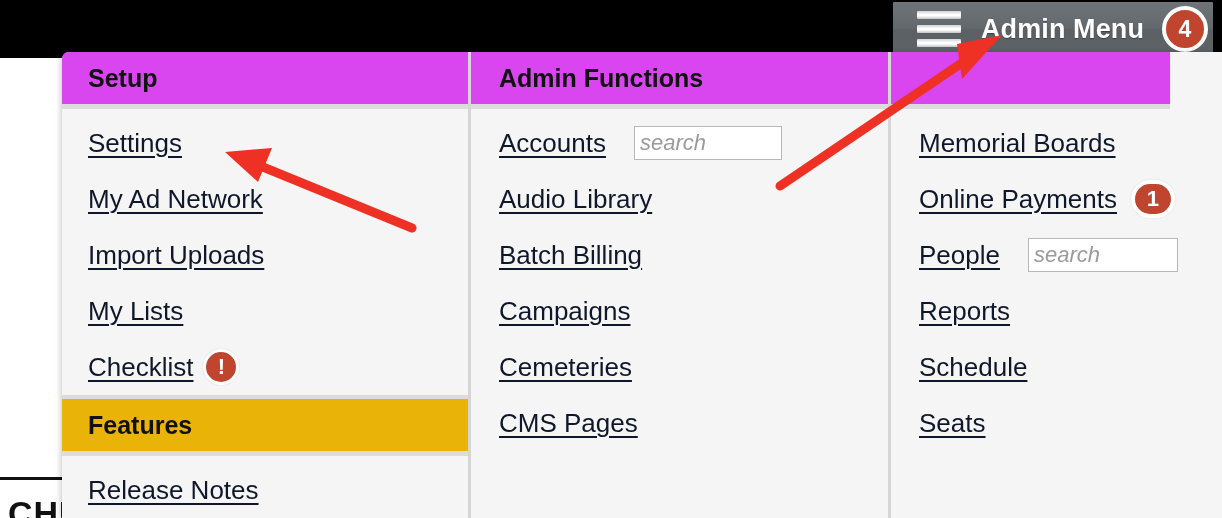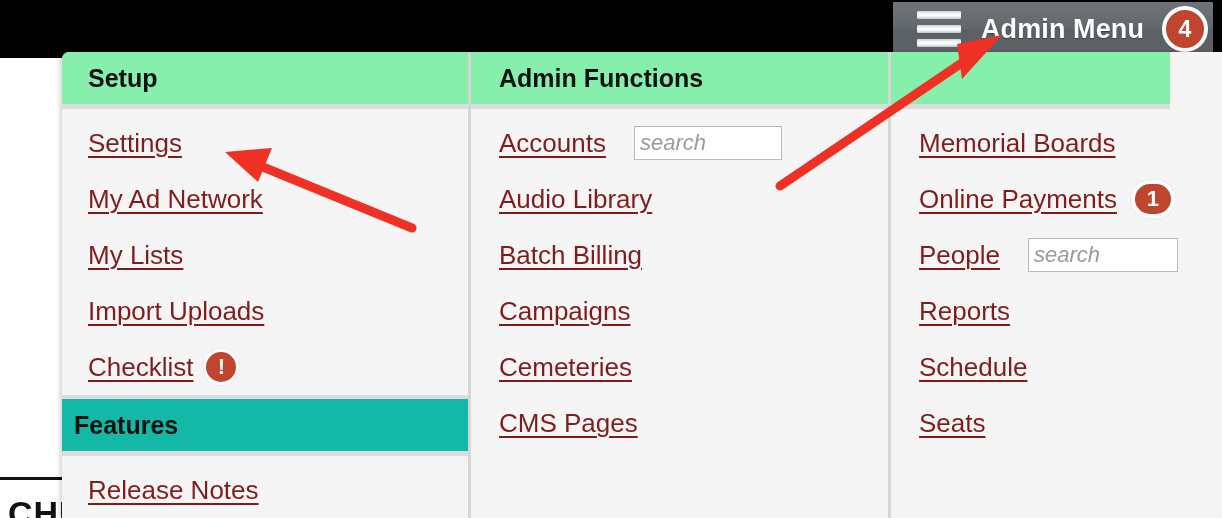--- a/index.html
+++ b/index.html
@@ -93,21 +93,21 @@
     position: relative;
     box-sizing: border-box;
     height: 100%;
   }
   .col.c1 { width: 406px; padding-left: 26px; }
   .col.c2 { width: 420px; padding-left: 28px; border-left: 3px solid #d6d6d6; }
   .col.c3 { width: 282px; padding-left: 28px; border-left: 3px solid #d6d6d6; }
 
   
   .sec-head {
-    background: #86efac;
+    background: #d946ef;
     margin-left: -26px;
     padding: 0 0 0 26px;
     height: 52px;
     display: flex;
     align-items: center;
     border-bottom: 5px solid #dcdcdc;
     margin-bottom: 0;
   }
   .col.c2 .sec-head, .col.c3 .sec-head { margin-left: -28px; padding-left: 28px; text-align: right; }
   .sec-head span {
@@ -120,21 +120,21 @@
 
   .items { padding-top: 6px; }
 
   .item {
     display: flex;
     align-items: center;
     height: 56px;
   }
   .item .lbl {
     font-size: 26px;
-    color: #7f1d1d;
+    color: #0f172a;
     text-decoration: underline;
     text-decoration-thickness: 2px;
     text-underline-offset: 4px;
     white-space: nowrap;
     cursor: pointer;
   }
   .item .lbl.trail::after { content: " "; }
 
   .badge-dot {
     margin-left: 10px;
@@ -181,23 +181,23 @@
     font-style: italic;
     color: #555555;
     padding: 0 5px;
     outline: none;
   }
   .search-box::placeholder { color: #9a9a9a; font-style: italic; }
   .search-box.wide { width: 150px; }
 
   
   .sub-head {
-    background: #14b8a6;
+    background: #eab308;
     margin-left: -26px;
-    padding-left: 12px;
+    padding-left: 26px;
     height: 52px;
     display: flex;
     align-items: center;
     border-top: 4px solid #dcdcdc;
     border-bottom: 5px solid #dcdcdc;
   }
   .sub-head span {
     font-size: 25px;
     font-weight: bold;
     color: #111111;
@@ -259,24 +259,24 @@
         <span>Setup</span>
       </div>
       <div class="items">
         <div class="item">
           <span class="lbl">Settings</span>
         </div>
         <div class="item">
           <span class="lbl">My Ad Network</span>
         </div>
         <div class="item">
+          <span class="lbl">Import Uploads</span>
+        </div>
+        <div class="item">
           <span class="lbl">My Lists</span>
-        </div>
-        <div class="item">
-          <span class="lbl">Import Uploads</span>
         </div>
         <div class="item">
           <span class="lbl trail">Checklist</span>
           <span class="badge-dot">!</span>
         </div>
       </div>
       <div class="sub-head">
         <span>Features</span>
       </div>
       <div class="items">

